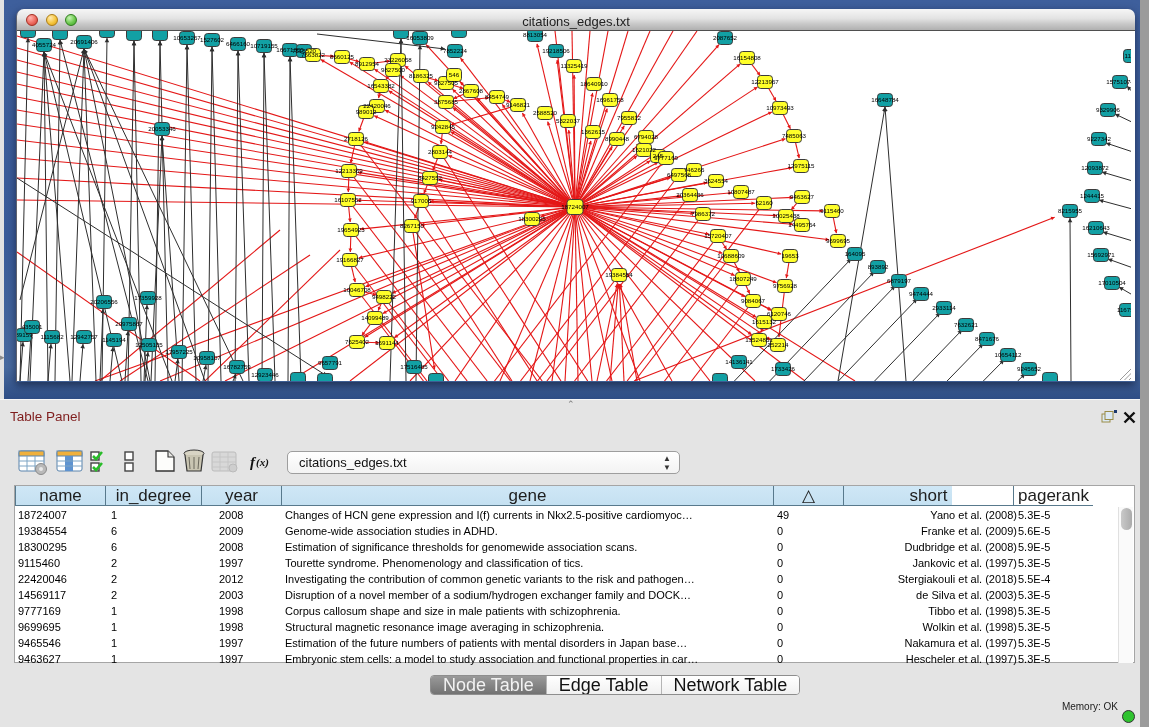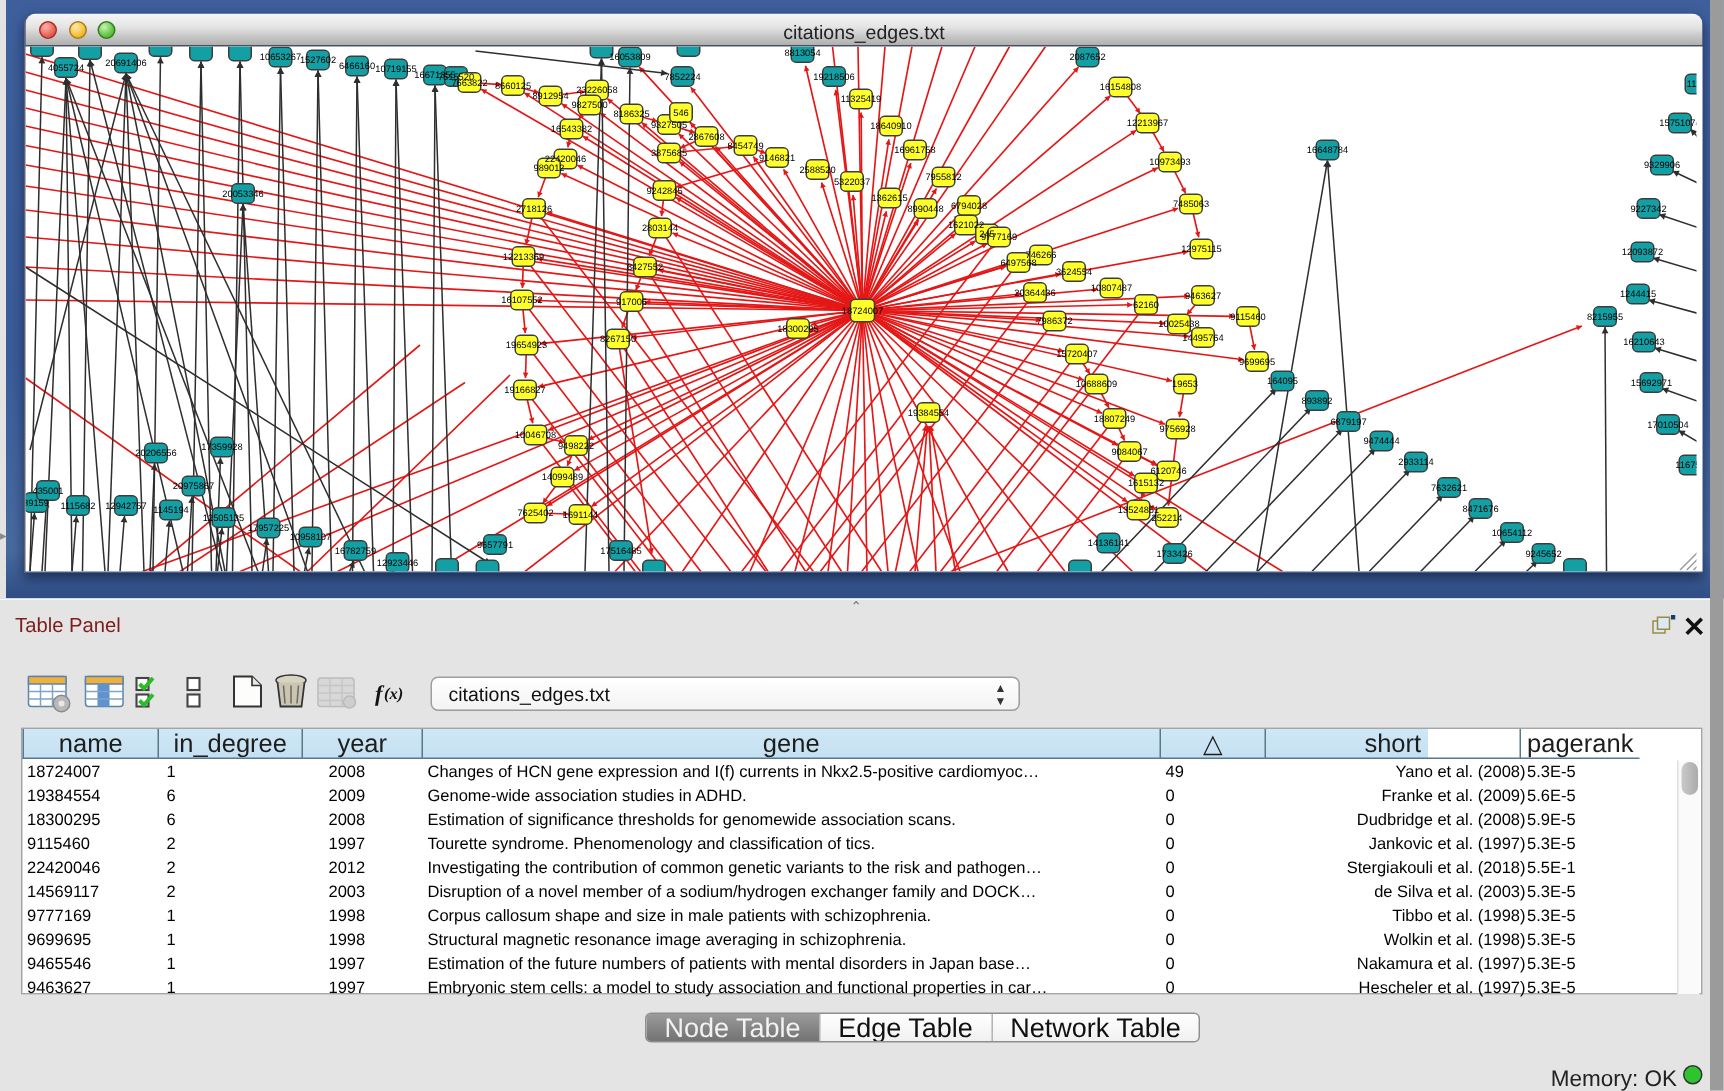--- a/index.html
+++ b/index.html
@@ -28,21 +28,21 @@
 .tr{position:relative;height:16px;line-height:16px;white-space:nowrap}
 .tr div{position:absolute;top:0;height:16px;overflow:hidden}
 .c0{left:3px;width:95px}.c1{left:96px;width:90px}.c2{left:204px;width:80px}
 .c3{left:270px;width:496px}.c4{left:762px;width:66px}
 .c5{left:828px;width:174px;text-align:right}.c6{left:1003px;width:90px}
 #vscroll{position:absolute;right:1px;top:21px;width:15px;height:156px;background:#fafafa;border-left:1px solid #e0e0e0}
 #vthumb{position:absolute;left:2px;top:1px;width:11px;height:22px;background:linear-gradient(90deg,#c9c9c9,#ababab);border-radius:6px}
 #tabs{position:absolute;left:430px;top:275px;height:20px;display:flex;border:1px solid #8e8e8e;border-radius:4px;overflow:hidden;font-size:18px}
 .tab{height:20px;line-height:19px;padding:0 12px;background:linear-gradient(#fff,#efefef);color:#111;border-left:1px solid #b5b5b5}
 .tab.sel{background:linear-gradient(#9a9a9a,#6e6e6e);color:#f2f2f2;border-left:none}
-#status{position:absolute;right:31px;top:311px;font-size:15px;color:#222}
+#status{position:absolute;right:31px;top:301px;font-size:10px;color:#222}
 #memdot{position:absolute;right:14px;top:310px;width:13px;height:13px;border-radius:50%;background:#2fc32f;border:1.5px solid #333}
 </style></head><body>
 <div id="desk"></div>
 <div id="lstrip"></div>
 <div style="position:absolute;left:0px;top:352px;font-size:9px;color:#8a8a8a;z-index:5">▸</div>
 <div id="win">
   <div id="tbar">
       <div class="tl" id="tlr"></div>
       <div class="tl" id="tly"></div>
       <div class="tl" id="tlg"></div>
@@ -872,21 +872,21 @@
           <div class="c5">Jankovic et al. (1997)</div>
           <div class="c6">5.3E-5</div>
         </div>
         <div class="tr">
           <div class="c0">22420046</div>
           <div class="c1">2</div>
           <div class="c2">2012</div>
           <div class="c3">Investigating the contribution of common genetic variants to the risk and pathogen…</div>
           <div class="c4">0</div>
           <div class="c5">Stergiakouli et al. (2018)</div>
-          <div class="c6">5.5E-1</div>
+          <div class="c6">5.5E-4</div>
         </div>
         <div class="tr">
           <div class="c0">14569117</div>
           <div class="c1">2</div>
           <div class="c2">2003</div>
           <div class="c3">Disruption of a novel member of a sodium/hydrogen exchanger family and DOCK…</div>
           <div class="c4">0</div>
           <div class="c5">de Silva et al. (2003)</div>
           <div class="c6">5.3E-5</div>
         </div>

